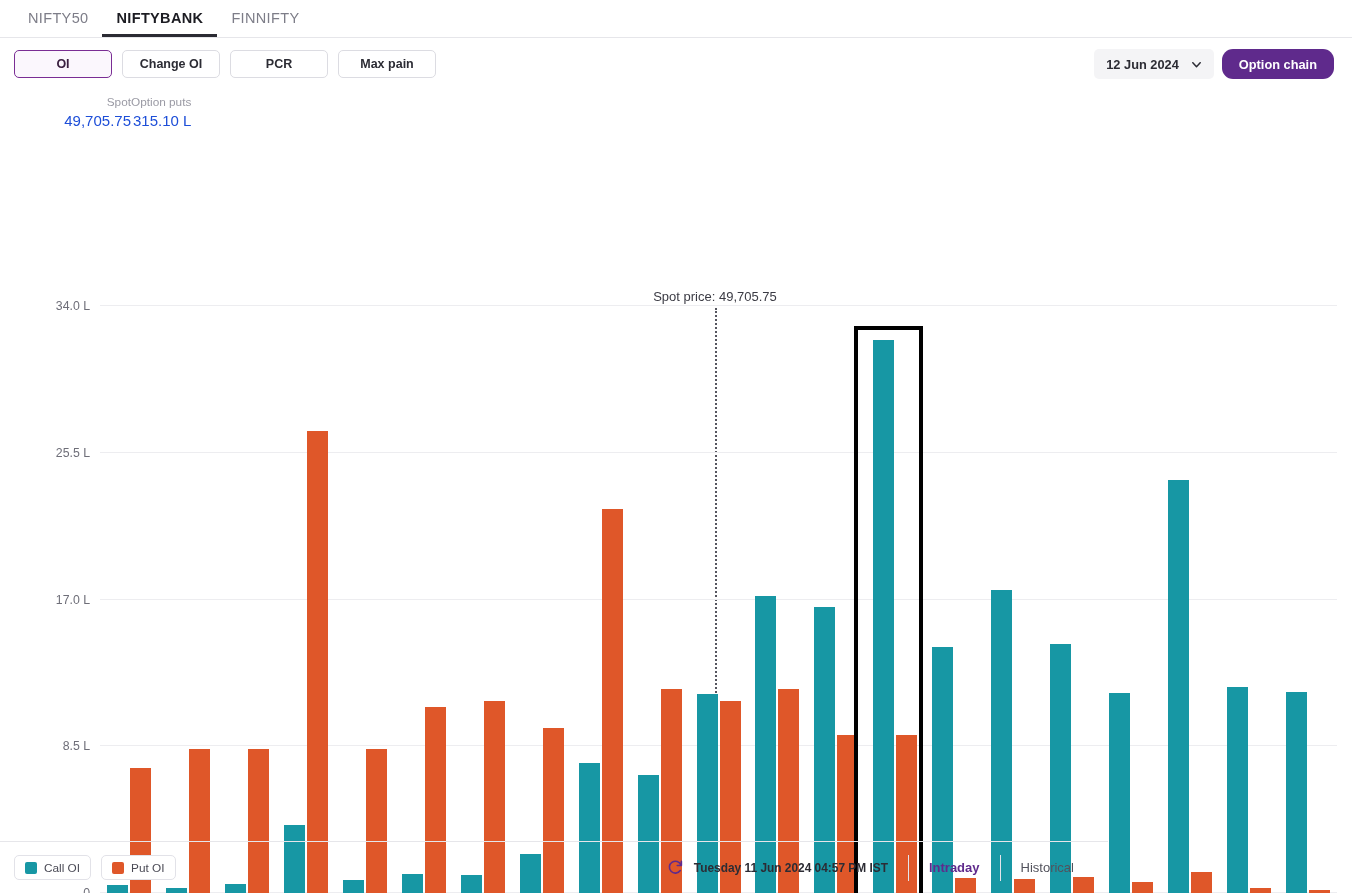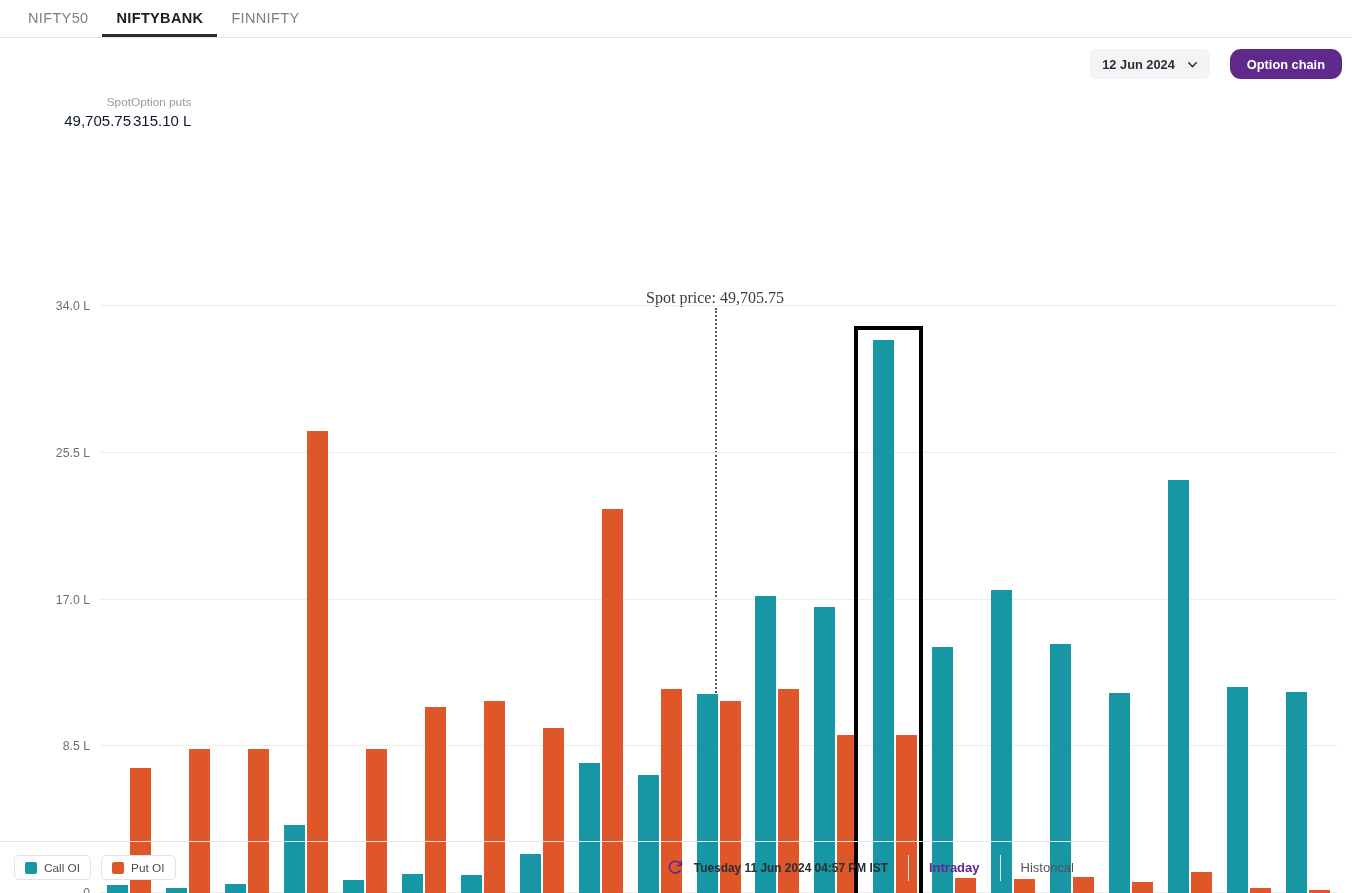--- a/index.html
+++ b/index.html
@@ -57,24 +57,24 @@
     cursor: pointer;
     display: flex; align-items: center; justify-content: center;
   }
   .segbtn.active {
     border-color: #7a2d94;
     background: #fbf7fd;
     color: #3a2040;
   }
   .toolbar-right {
     position: absolute;
-    right: 10px;
+    right: 18px;
     display: flex;
     align-items: center;
-    gap: 20px;
+    gap: 8px;
   }
   .datepick {
     height: 30px;
     background: #f4f4f6;
     border: none;
     border-radius: 5px;
     padding: 0 12px;
     display: flex; align-items: center; gap: 12px;
     font-size: 12.8px;
     font-weight: bold;
@@ -96,21 +96,21 @@
   }
 
   
   .stats {
     display: flex;
     padding: 4px 14px 0 14px;
     height: 46px;
   }
   .stat { margin-right: 0; text-align: right; }
   .stat-label { font-size: 11.8px; color: #9a9aa4; line-height: 16px; }
-  .stat-value { font-size: 15px; color: #0f172a; line-height: 22px; }
+  .stat-value { font-size: 15px; color: #1d4ed8; line-height: 22px; }
   .stat-spot { width: 117px; }
   .stat-calls { width: 117px; }
 
   
   .chart-wrap {
     position: relative;
     height: 690px;
     width: 1352px;
   }
   .plot {
@@ -154,24 +154,23 @@
   .spotline {
     position: absolute;
     left: 715px; top: 172px;
     width: 0; border-left: 2px dotted #55555e;
     height: 585px;
   }
   .spotlabel {
     position: absolute;
     left: 715px; top: 153px;
     transform: translateX(-50%);
-    font-size: 16px;
+    font-size: 13px;
     color: #3b3b44;
     white-space: nowrap;
-    font-family: Liberation Serif, serif;
   }
 
   
   .highlight {
     position: absolute;
     left: 854px; top: 190px;
     width: 69px; height: 601px;
     border: 4px solid #000000;
     pointer-events: none;
   }
@@ -221,20 +220,26 @@
 </head>
 <body>
 
 <div class="tabbar">
   <div class="tab">NIFTY50</div>
   <div class="tab active">NIFTYBANK</div>
   <div class="tab">FINNIFTY</div>
 </div>
 
 <div class="toolbar">
+  <div class="segbtns">
+    <button class="segbtn active">OI</button>
+    <button class="segbtn">Change OI</button>
+    <button class="segbtn">PCR</button>
+    <button class="segbtn">Max pain</button>
+  </div>
   <div class="toolbar-right">
     <div class="datepick">
       <span>12 Jun 2024</span>
       <svg class="chev" viewBox="0 0 12 12">
         <path d="M2 4 L6 8.4 L10 4" fill="none" stroke="#2c2c34" stroke-width="1.6" stroke-linecap="round" stroke-linejoin="round"></path>
       </svg>
     </div>
     <button class="optchain">Option chain</button>
   </div>
 </div>

